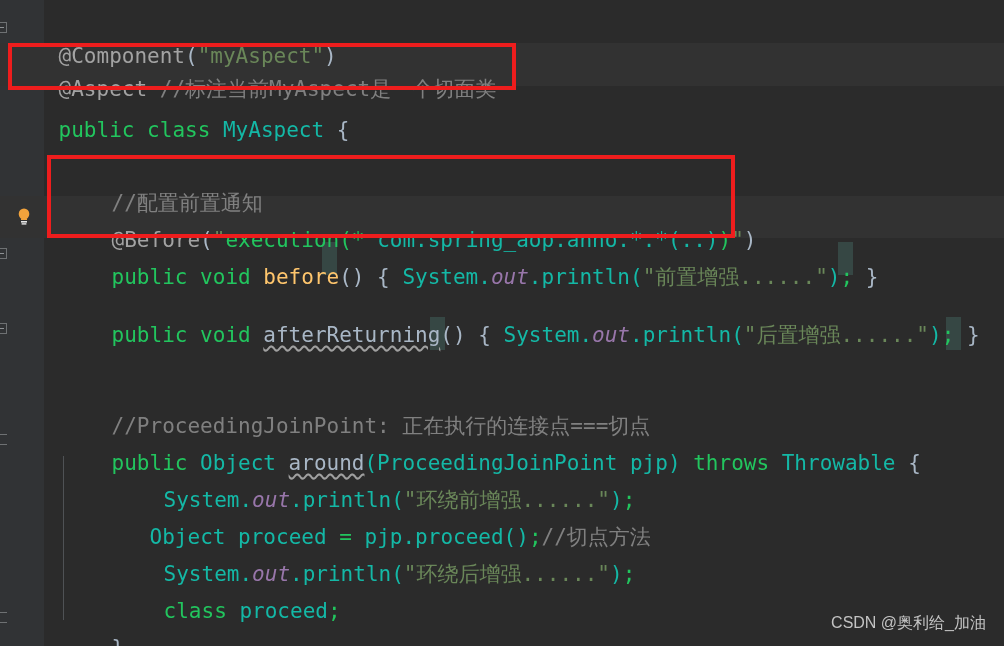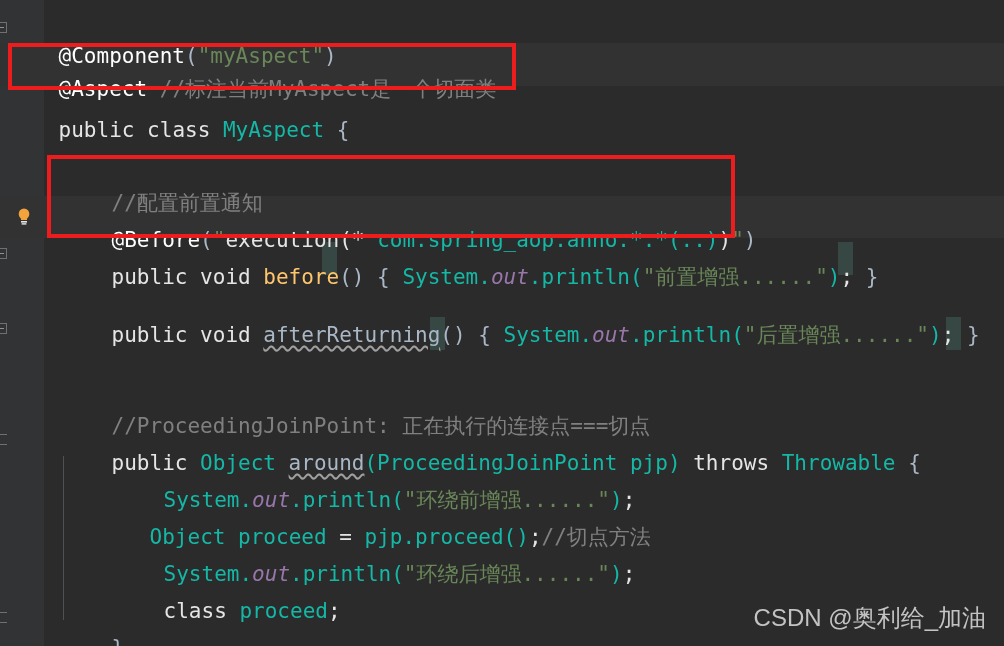--- a/index.html
+++ b/index.html
@@ -57,22 +57,22 @@
 
   
   .code {
     position: absolute;
     white-space: pre;
     font-family: "DejaVu Sans Mono", "Liberation Mono", monospace;
     font-size: 21px;
     letter-spacing: 0px;
     line-height: 1;
   }
-  .kw      { color: #e5e5e5; }
-  .anno    { color: #ffffff; margin-top: 28px; }
+  .kw      { color: #22c55e; }
+  .anno    { color: #a3a3a3; margin-top: 28px; }
   .str     { color: #6a8759; }
   .cmt     { color: #808080; }
   .ident   { color: #14b8a6; }
   .field   { color: #9876aa; font-style: italic; }
   .method  { color: #ffc66d; }
   .plain   { color: #a9b7c6; }
   .warnul  {
     text-decoration: underline;
     text-decoration-style: wavy;
     text-decoration-color: #a0a0a0;
@@ -122,21 +122,21 @@
     border: 4px solid #ee1d1d;
     box-sizing: border-box;
     pointer-events: none;
   }
 
   
   .watermark {
     position: absolute;
     color: #d0d0d0;
     font-family: "Liberation Sans", "DejaVu Sans", sans-serif;
-    font-size: 24px;
+    font-size: 16px;
     white-space: nowrap;
     opacity: .92;
   }
 </style>
 </head>
 <body>
 
 <div id="screen">
 
   <div class="editor-bg"></div>

